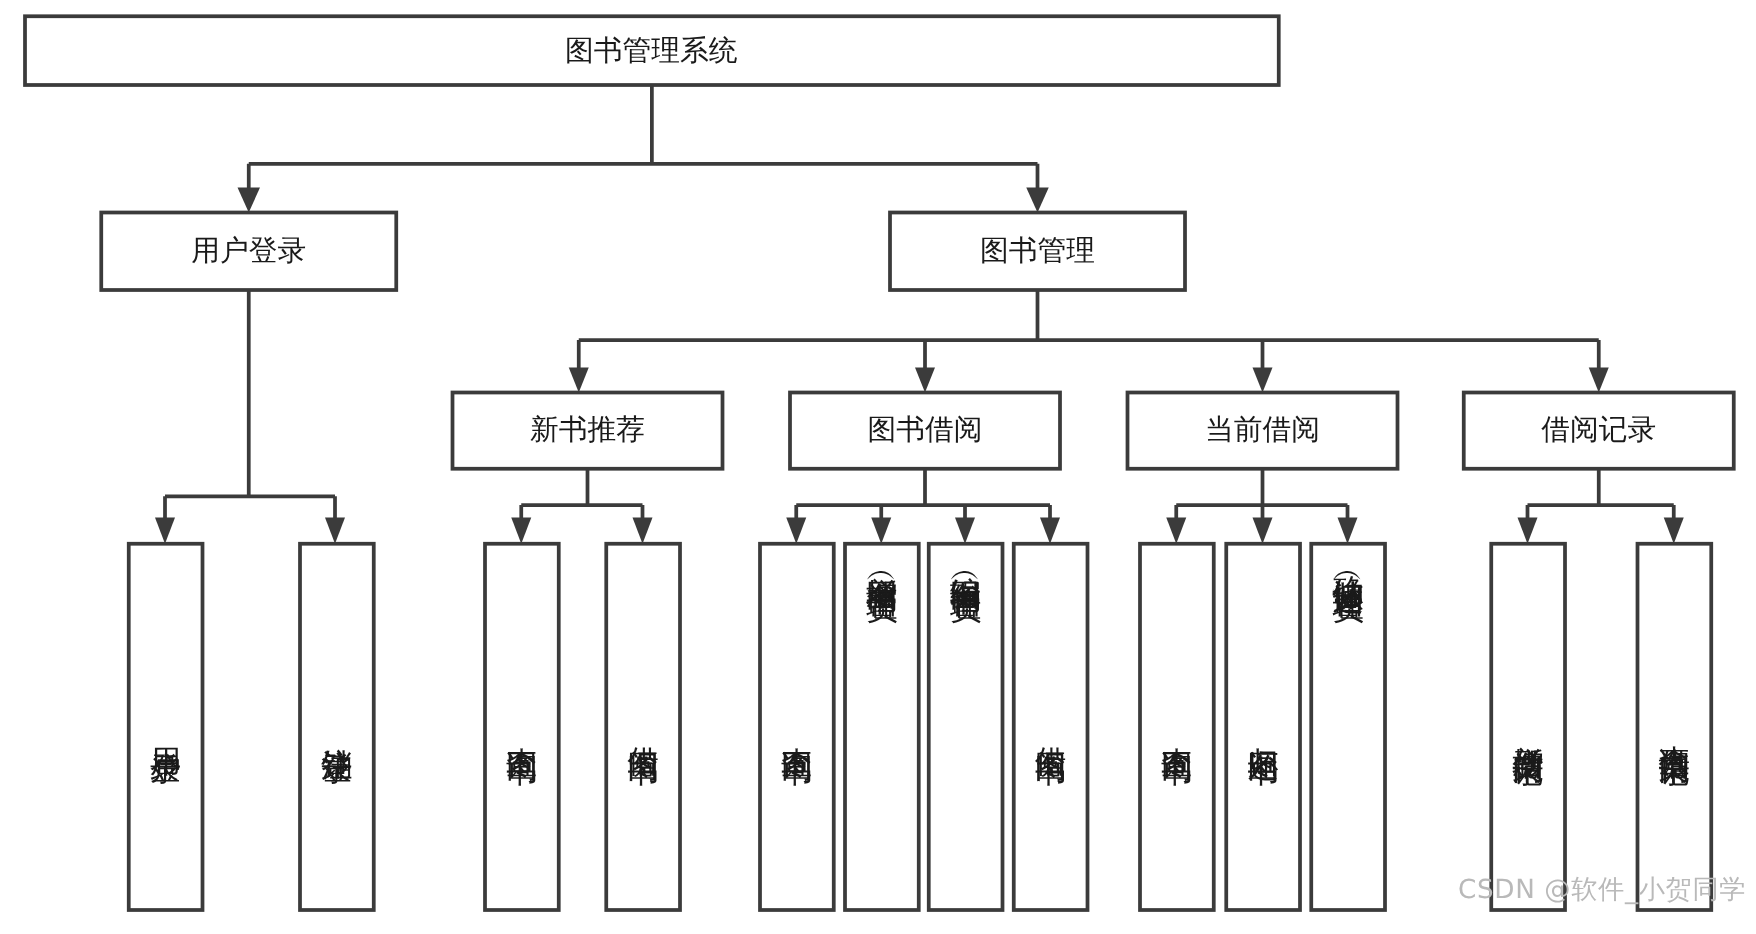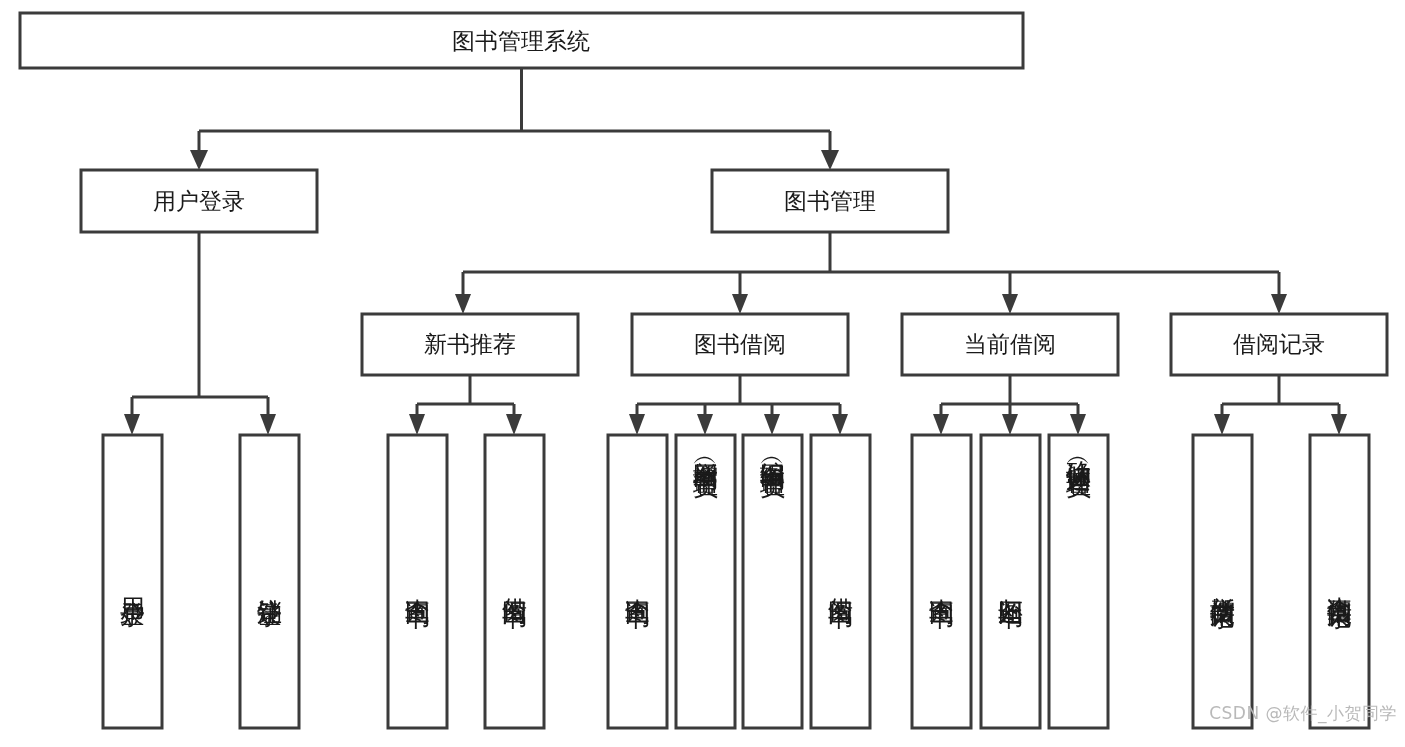--- a/index.html
+++ b/index.html
@@ -65,21 +65,21 @@
     letter-spacing: 2px;
     color: #1a1a1a;
     white-space: nowrap;
     text-align: left;
   }
   .watermark {
     position: absolute;
     right: 8px;
     bottom: 6px;
     font-family: "DejaVu Sans", "Liberation Sans", sans-serif;
-    font-size: 17px;
+    font-size: 21px;
     color: #b9b9b9;
     letter-spacing: 0.5px;
     white-space: nowrap;
     pointer-events: none;
   }
 </style>
 </head>
 <body>
 
 <div id="diagram-root">

